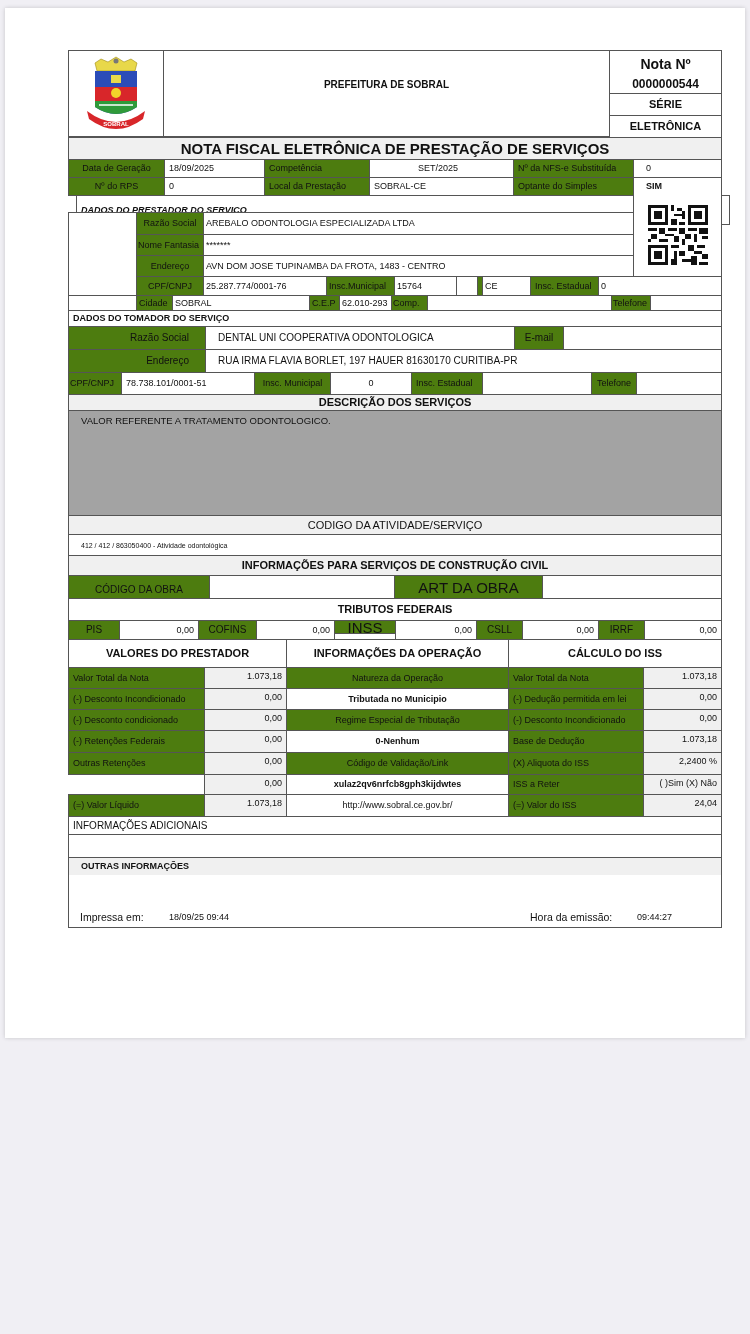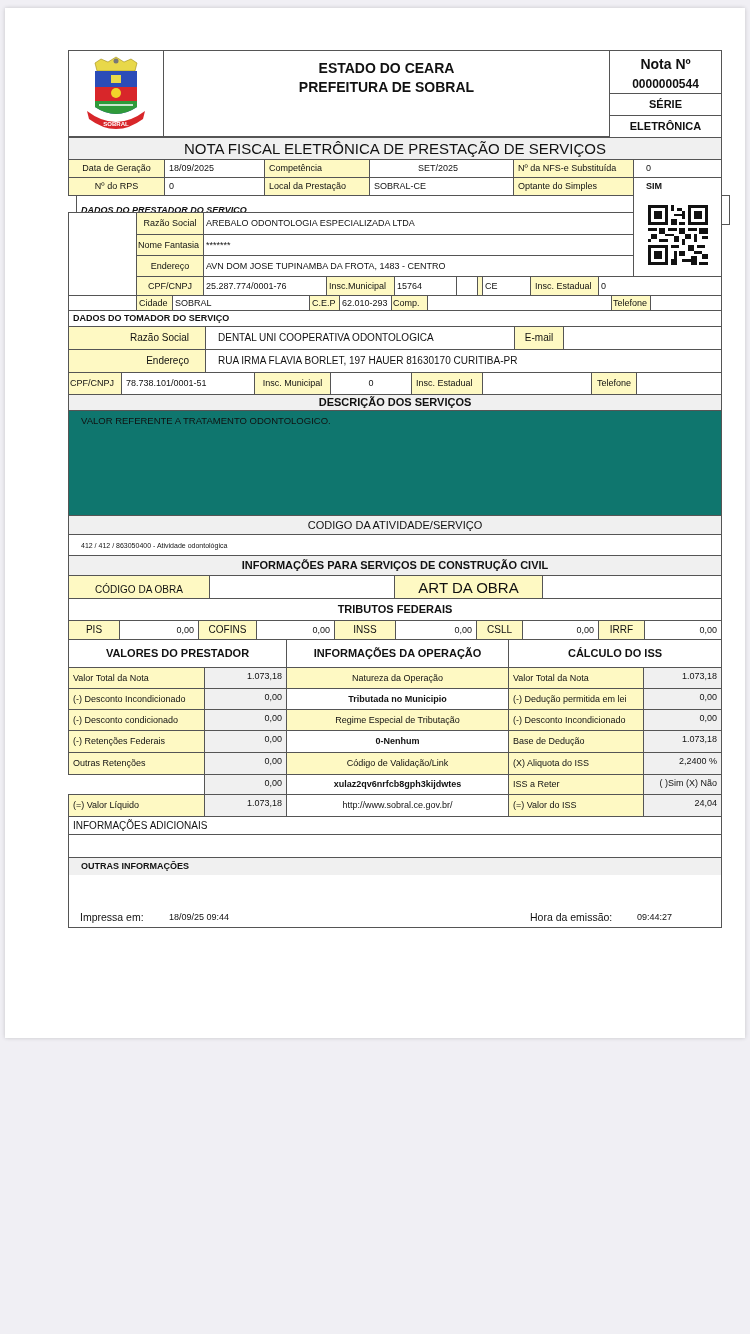--- a/index.html
+++ b/index.html
@@ -3,21 +3,21 @@
 <meta charset="utf-8">
 <style>
   html, body { margin:0; padding:0; }
   body { width:750px; height:1334px; background:#f0eff4; position:relative; overflow:hidden;
          font-family:"Liberation Sans", sans-serif; color:#111; }
   .page { position:absolute; left:5px; top:8px; width:740px; height:1030px; background:#fff;
           box-shadow:0 0 4px rgba(0,0,0,0.18); }
   .abs { position:absolute; box-sizing:border-box; }
   .c { position:absolute; box-sizing:border-box; border:1px solid #555; background:#fff;
        font-size:9px; line-height:1; display:flex; align-items:center; padding:0 4px; white-space:nowrap; overflow:hidden; }
-  .g { background:#fef9c3; }
+  .g { background:#4d7c0f; }
   .lg { background:#f0f0f0; }
   .ctr { justify-content:center; }
   .rt { justify-content:flex-end; }
   .b { font-weight:bold; }
   .sec { font-weight:bold; font-size:9px; }
 </style>
 </head>
 <body>
 
 <div class="page"></div>
@@ -30,31 +30,30 @@
     <rect x="14" y="32" width="42" height="14" fill="#d8262a"></rect>
     <circle cx="35" cy="38" r="5" fill="#f3d42a"></circle>
     <rect x="30" y="20" width="10" height="8" fill="#e8d84a"></rect>
     <path d="M14 46 L56 46 L56 52 Q35 66 14 52 Z" fill="#2f9a3a"></path>
     <path d="M18 50 L52 50" stroke="#fff" stroke-width="1.5"></path>
     <path d="M6 56 Q35 78 64 56 L62 64 Q35 84 8 64 Z" fill="#d8262a"></path>
     <text x="35" y="71" font-size="6" text-anchor="middle" fill="#fff" font-family="Liberation Sans, sans-serif" font-weight="bold">SOBRAL</text>
   </svg>
 </div>
 <div class="abs" style="left:163px;top:50px;width:447px;height:87px;border:1px solid #555;background:#fff;">
-  <div style="position:absolute;left:0;right:0;top:9px;text-align:center;font-weight:bold;font-size:14px;">ESTADO DO CEARA</div>
-  <div style="position:absolute;left:0;right:0;top:28px;text-align:center;font-weight:bold;font-size:14px;">PREFEITURA DE SOBRAL</div>
+  <div style="position:absolute;left:0;right:0;top:28px;text-align:center;font-weight:bold;font-size:10px;">PREFEITURA DE SOBRAL</div>
 </div>
 <div class="abs" style="left:609px;top:50px;width:113px;height:44px;border:1px solid #555;background:#fff;text-align:center;">
   <div style="font-weight:bold;font-size:14px;margin-top:5px;">Nota Nº</div>
   <div style="font-weight:bold;font-size:12px;margin-top:5px;">0000000544</div>
 </div>
 <div class="c ctr b" style="left:609px;top:93px;width:113px;height:23px;font-size:11px;">SÉRIE</div>
 <div class="c ctr b" style="left:609px;top:115px;width:113px;height:23px;font-size:11px;">ELETRÔNICA</div>
 
-<div class="c ctr lg" style="left:68px;top:137px;width:654px;height:23px;font-weight:normal;font-size:15px;">NOTA FISCAL ELETRÔNICA DE PRESTAÇÃO DE SERVIÇOS</div>
+<div class="c ctr lg" style="left:68px;top:137px;width:654px;height:23px;font-weight:bold;font-size:15px;">NOTA FISCAL ELETRÔNICA DE PRESTAÇÃO DE SERVIÇOS</div>
 
 <div class="c ctr g" style="left:68px;top:159px;width:97px;height:19px;">Data de Geração</div>
 <div class="c" style="left:164px;top:159px;width:101px;height:19px;">18/09/2025</div>
 <div class="c g" style="left:264px;top:159px;width:106px;height:19px;">Competência</div>
 <div class="c" style="left:369px;top:159px;width:145px;height:19px;padding-left:48px;">SET/2025</div>
 <div class="c g" style="left:513px;top:159px;width:121px;height:19px;">Nº da NFS-e Substituída</div>
 <div class="c" style="left:633px;top:159px;width:89px;height:19px;padding-left:12px;">0</div>
 
 <div class="c ctr g" style="left:68px;top:177px;width:97px;height:19px;">Nº do RPS</div>
 <div class="c" style="left:164px;top:177px;width:101px;height:19px;">0</div>
@@ -150,39 +149,39 @@
 <div class="c g" style="left:68px;top:372px;width:54px;height:23px;padding:0 1px;">CPF/CNPJ</div>
 <div class="c" style="left:121px;top:372px;width:134px;height:23px;">78.738.101/0001-51</div>
 <div class="c g ctr" style="left:254px;top:372px;width:77px;height:23px;">Insc. Municipal</div>
 <div class="c ctr" style="left:330px;top:372px;width:82px;height:23px;">0</div>
 <div class="c g" style="left:411px;top:372px;width:72px;height:23px;">Insc. Estadual</div>
 <div class="c" style="left:482px;top:372px;width:110px;height:23px;"></div>
 <div class="c g ctr" style="left:591px;top:372px;width:46px;height:23px;">Telefone</div>
 <div class="c" style="left:636px;top:372px;width:86px;height:23px;"></div>
 
 <div class="c ctr lg b" style="left:68px;top:394px;width:654px;height:17px;font-size:11px;">DESCRIÇÃO DOS SERVIÇOS</div>
-<div class="abs" style="left:68px;top:410px;width:654px;height:130px;border:1px solid #555;background:#0f766e;padding-left:44px;">
+<div class="abs" style="left:68px;top:410px;width:654px;height:130px;border:1px solid #555;background:#a3a3a3;padding-left:44px;">
   <div style="position:absolute;left:12px;top:4px;font-size:9.5px;">VALOR REFERENTE A TRATAMENTO ODONTOLOGICO.</div>
 </div>
 
 <div class="c ctr lg" style="left:68px;top:515px;width:654px;height:20px;font-size:11px;">CODIGO DA ATIVIDADE/SERVIÇO</div>
 <div class="c" style="left:68px;top:534px;width:654px;height:22px;padding-left:12px;font-size:7px;">412 / 412 / 863050400 - Atividade odontológica</div>
 
 <div class="c ctr lg b" style="left:68px;top:555px;width:654px;height:21px;font-size:11px;">INFORMAÇÕES PARA SERVIÇOS DE CONSTRUÇÃO CIVIL</div>
 <div class="c g ctr" style="left:68px;top:575px;width:142px;height:24px;font-size:10px;padding-top:6px;">CÓDIGO DA OBRA</div>
 <div class="c" style="left:209px;top:575px;width:186px;height:24px;"></div>
 <div class="c g ctr" style="left:394px;top:575px;width:149px;height:24px;font-size:15px;">ART DA OBRA</div>
 <div class="c" style="left:542px;top:575px;width:180px;height:24px;"></div>
 
 <div class="c ctr b" style="left:68px;top:598px;width:654px;height:23px;font-size:11px;">TRIBUTOS FEDERAIS</div>
 <div class="c g ctr" style="left:68px;top:620px;width:52px;height:20px;font-size:10px;">PIS</div>
 <div class="c rt" style="left:119px;top:620px;width:80px;height:20px;">0,00</div>
 <div class="c g ctr" style="left:198px;top:620px;width:59px;height:20px;font-size:10px;">COFINS</div>
 <div class="c rt" style="left:256px;top:620px;width:79px;height:20px;">0,00</div>
-<div class="c g ctr" style="left:334px;top:620px;width:62px;height:20px;font-size:10px;">INSS</div>
+<div class="c g ctr" style="left:334px;top:620px;width:62px;height:14px;font-size:15px;">INSS</div>
 <div class="c rt" style="left:395px;top:620px;width:82px;height:20px;">0,00</div>
 <div class="c g ctr" style="left:476px;top:620px;width:47px;height:20px;font-size:10px;">CSLL</div>
 <div class="c rt" style="left:522px;top:620px;width:77px;height:20px;">0,00</div>
 <div class="c g ctr" style="left:598px;top:620px;width:47px;height:20px;font-size:10px;">IRRF</div>
 <div class="c rt" style="left:644px;top:620px;width:78px;height:20px;">0,00</div>
 
 <div class="c ctr b" style="left:68px;top:639px;width:219px;height:29px;font-size:11px;">VALORES DO PRESTADOR</div>
 <div class="c ctr b" style="left:286px;top:639px;width:223px;height:29px;font-size:11px;">INFORMAÇÕES DA OPERAÇÃO</div>
 <div class="c ctr b" style="left:508px;top:639px;width:214px;height:29px;font-size:11px;">CÁLCULO DO ISS</div>
 

